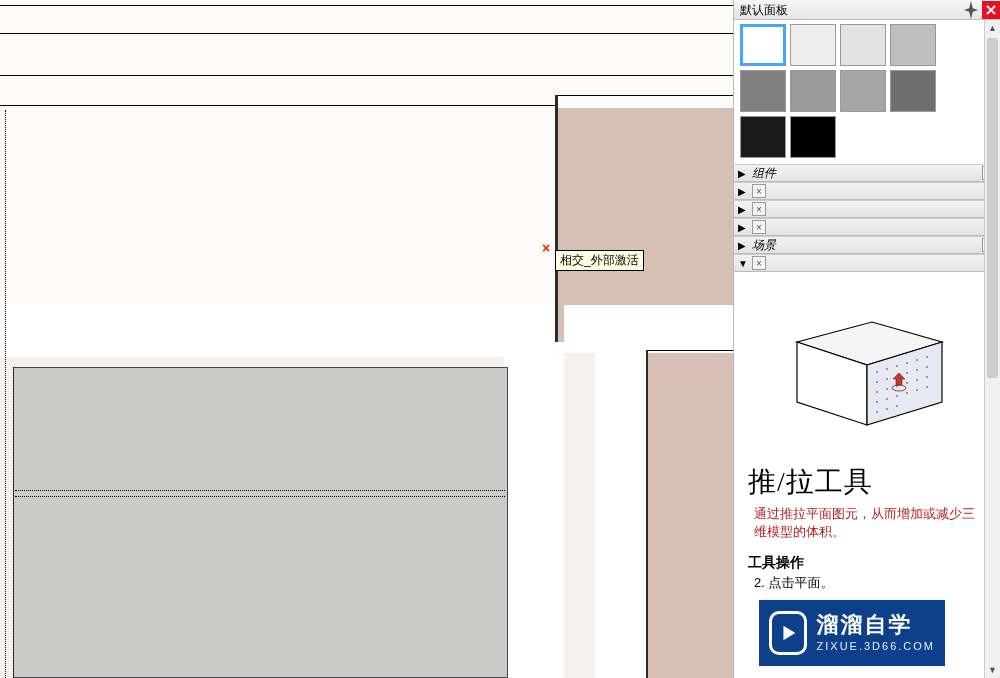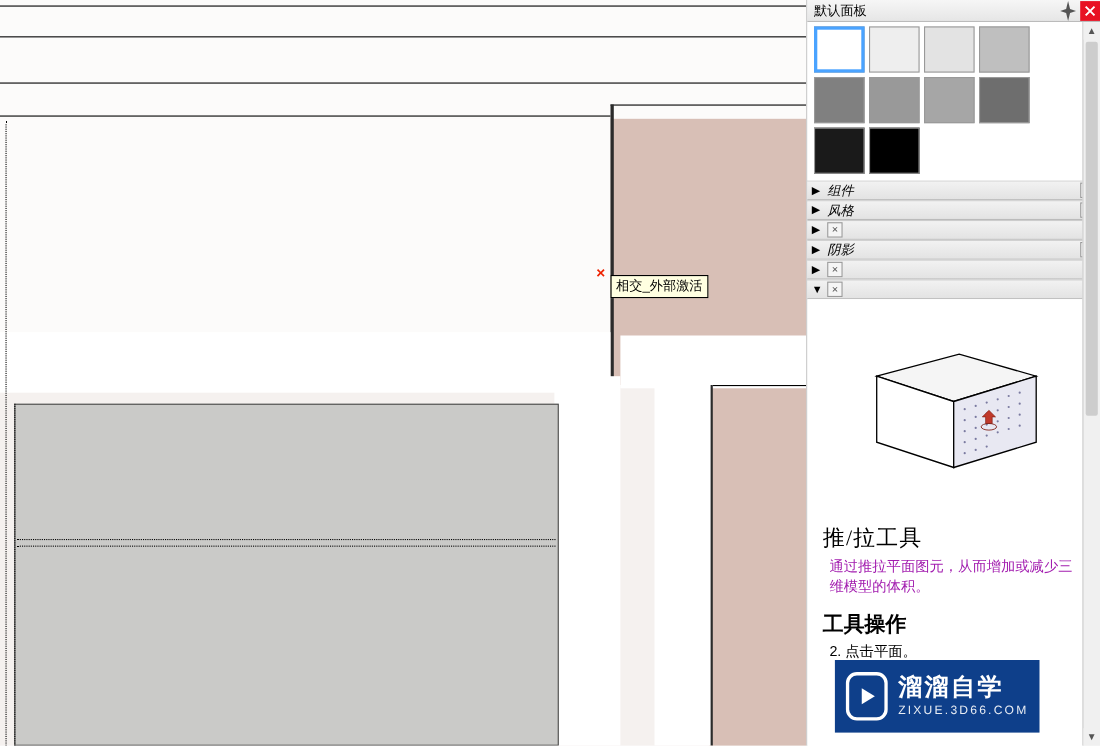--- a/index.html
+++ b/index.html
@@ -115,32 +115,32 @@
     overflow: hidden;
     padding: 12px 14px 0 14px;
   }
   .tool-image-wrap {
     width: 100%;
     height: 175px;
     display: flex; align-items: center; justify-content: center;
   }
   .tool-title {
     font-family: "SimSun", serif;
-    font-size: 20px;
+    font-size: 28px;
     letter-spacing: 1px;
-    margin-top: 16px;
+    margin-top: 4px;
   }
   .tool-desc {
     font-size: 13px;
-    color: #a21caf;
+    color: #b91c1c;
     margin: 4px 6px 0 6px;
     line-height: 1.35;
   }
   .tool-subhead {
-    font-size: 19px;
+    font-size: 14px;
     font-weight: bold;
     margin-top: 14px;
   }
   .tool-step {
     font-size: 13px;
     margin-left: 6px;
     margin-top: 2px;
   }
 
   
@@ -247,34 +247,33 @@
   </div>
 
   <div class="accordion">
     <div class="acc-header">
       <span class="acc-arrow">▶</span>
       <span class="acc-title">组件</span>
       <span class="acc-close">×</span>
     </div>
     <div class="acc-header">
       <span class="acc-arrow">▶</span>
-      <span class="acc-title">风格</span>
-      <span class="acc-close">×</span>
-    </div>
-    <div class="acc-header">
-      <span class="acc-arrow">▶</span>
-      <span class="acc-close">×</span>
-    </div>
-    <div class="acc-header">
-      <span class="acc-arrow">▶</span>
-      <span class="acc-title">阴影</span>
-      <span class="acc-close">×</span>
-    </div>
-    <div class="acc-header">
-      <span class="acc-arrow">▶</span>
+      <span class="acc-close">×</span>
+    </div>
+    <div class="acc-header">
+      <span class="acc-arrow">▶</span>
+      <span class="acc-close">×</span>
+    </div>
+    <div class="acc-header">
+      <span class="acc-arrow">▶</span>
+      <span class="acc-close">×</span>
+    </div>
+    <div class="acc-header">
+      <span class="acc-arrow">▶</span>
+      <span class="acc-title">场景</span>
       <span class="acc-close">×</span>
     </div>
     <div class="acc-header">
       <span class="acc-arrow">▼</span>
       <span class="acc-close">×</span>
     </div>
   </div>
 
   <div class="instructor-body">
     <div class="tool-image-wrap">

